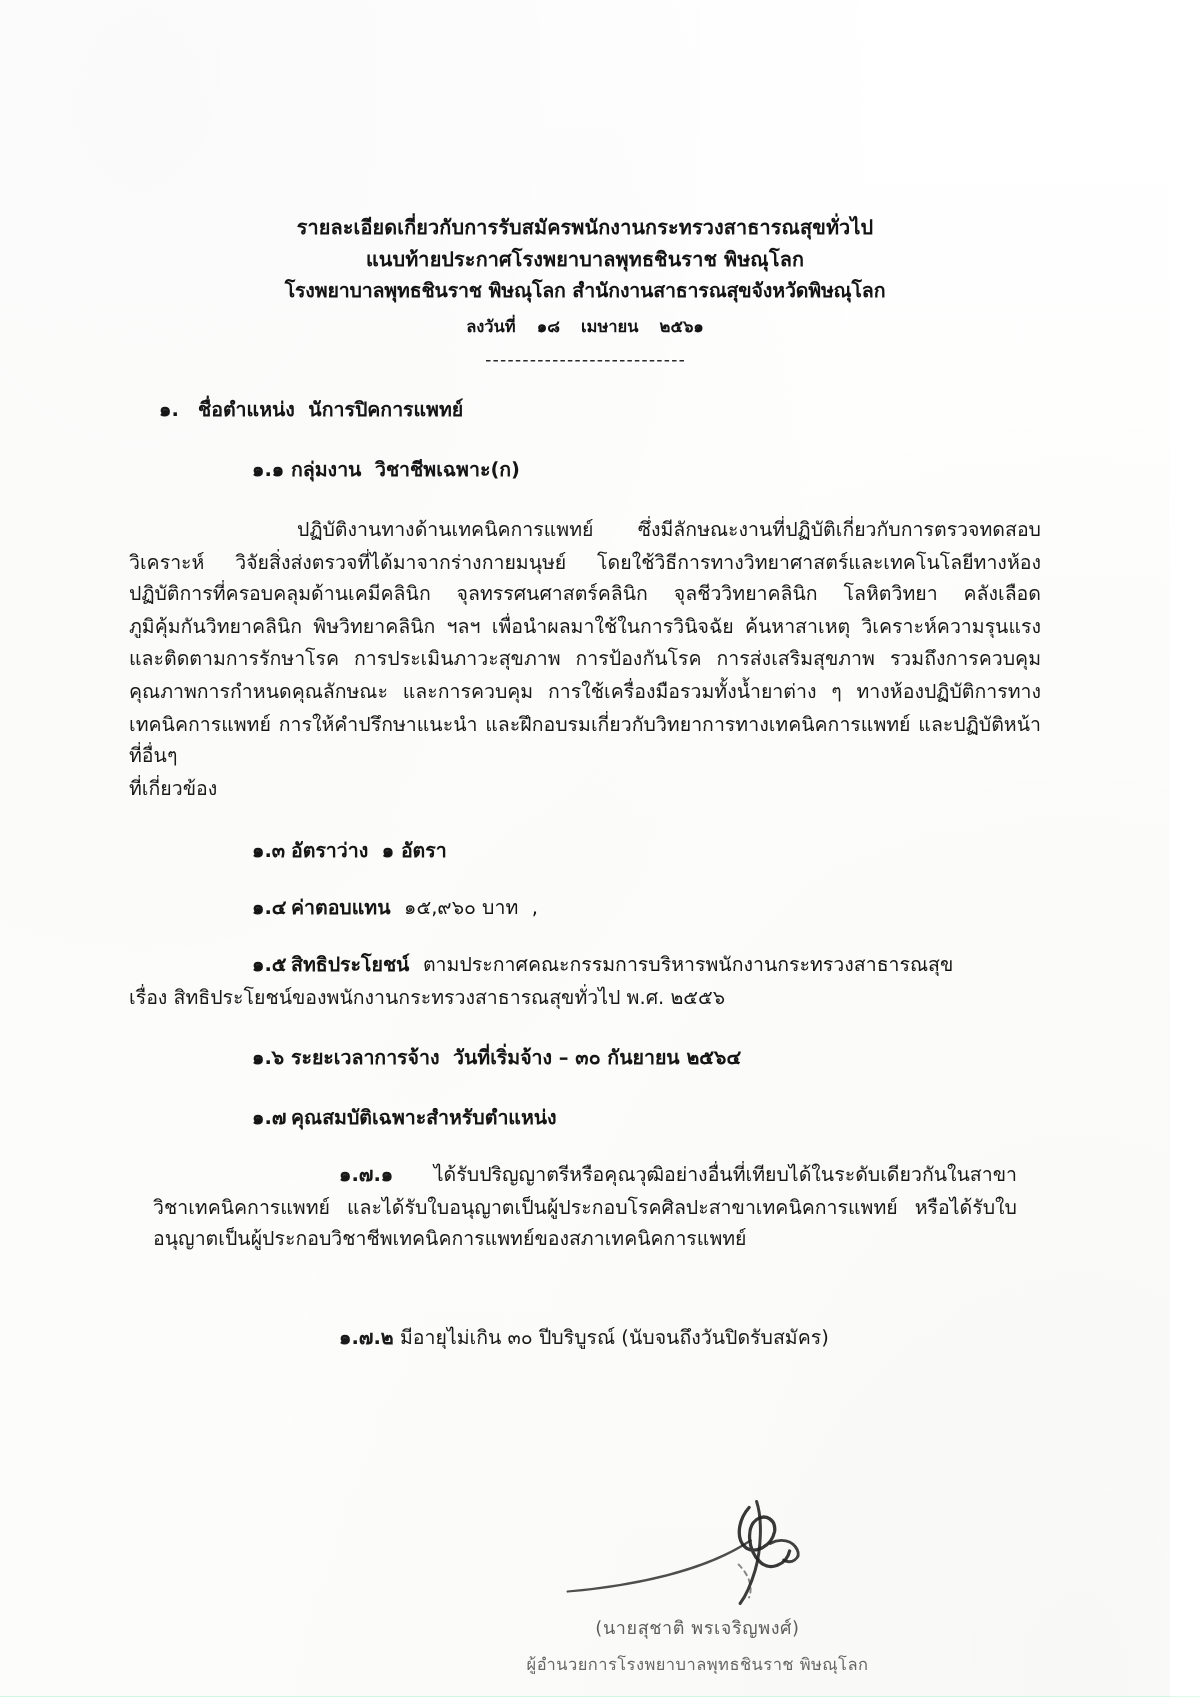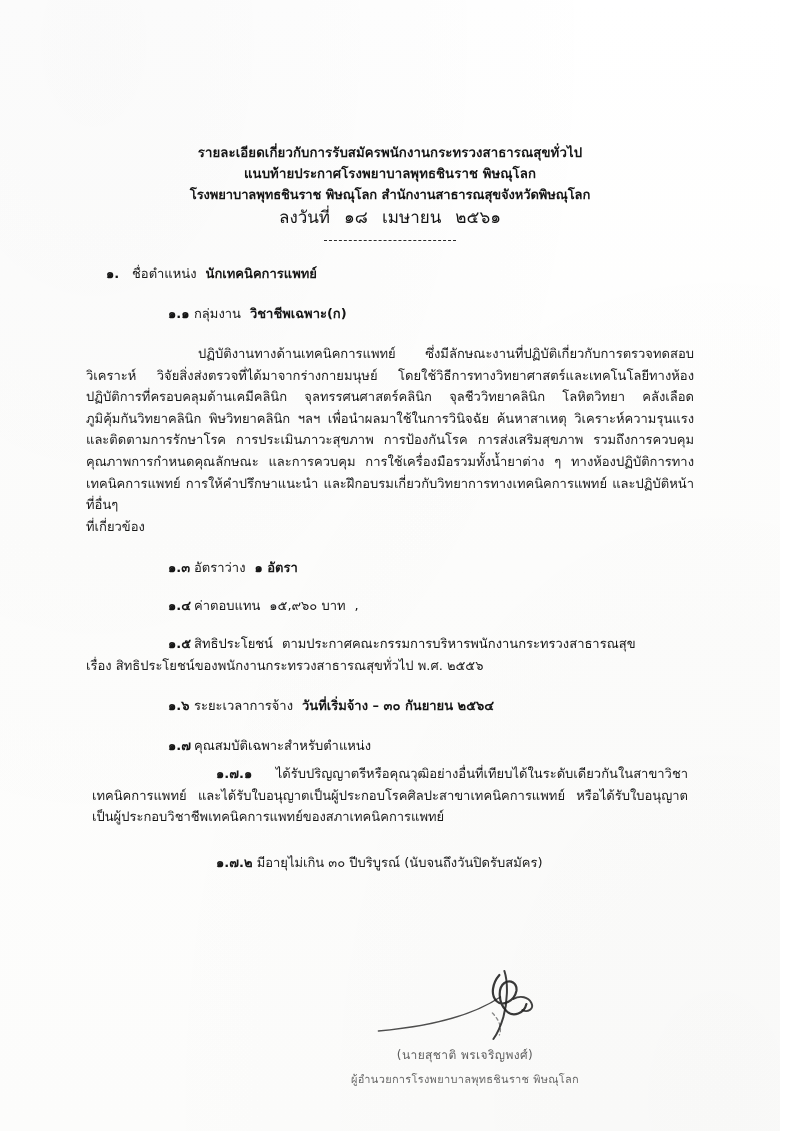--- a/index.html
+++ b/index.html
@@ -46,22 +46,22 @@
     line-height: 21px;
     letter-spacing: 0.1px;
     color: #141414;
     white-space: nowrap;
   }
   .doc-header .hline.wide {
     font-size: 13px;
     letter-spacing: -0.1px;
   }
   .date-line {
-    font-weight: normal;
-    font-size: 17px;
+    font-weight: bold;
+    font-size: 11px;
     line-height: 25px;
     color: #141414;
   }
   .date-line .gap { display: inline-block; width: 14px; }
   .rule {
     width: 132px;
     height: 0;
     margin: 10px auto 0 auto;
     border-top: 1.6px dashed #2a2a2a;
   }
@@ -79,21 +79,21 @@
   }
   .item-row.lvl1 { padding-left: 20px; margin-bottom: 2px; }
   .item-row.lvl2 { padding-left: 82px; }
 
   .item-num {
     flex: 0 0 auto;
     min-width: 26px;
     font-weight: bold;
   }
   .item-label {
-    font-weight: normal;
+    font-weight: bold;
     white-space: pre;
     text-align: center;
   }
   .item-value {
     font-weight: normal;
     margin-left: 9px;
     white-space: pre;
   }
   .item-value.bold { font-weight: bold; }
 
@@ -117,21 +117,21 @@
     line-height: 21.6px;
     color: #191919;
   }
 
   .sub-para {
     font-size: 13px;
     line-height: 21.6px;
     color: #191919;
     text-align: justify;
     text-justify: inter-character;
-    margin: 6px;
+    margin: 16px;
   }
   .sub-para .lead-num {
     font-weight: bold;
     padding-left: 124px;
   }
 
   
   .sig-block {
     margin-top: 96px;
     text-align: center;
@@ -181,21 +181,21 @@
         <span>ลงวันที่</span><span class="gap"></span><span>๑๘</span><span class="gap"></span><span>เมษายน</span><span class="gap"></span><span>๒๕๖๑</span>
       </div>
       <div class="rule"></div>
     </div>
 
     <div class="body-block">
 
       <div class="item-row lvl1">
         <span class="item-num">๑.</span>
         <span class="item-label">ชื่อตำแหน่ง</span>
-        <span class="item-value bold">นักเทคนิคการแพทย์</span>
+        <span class="item-value bold">นัการปิคการแพทย์</span>
       </div>
 
       <div class="spacer-16"></div>
 
       <div class="item-row lvl2">
         <span class="item-num">๑.๑</span>
         <span class="item-label">กลุ่มงาน</span>
         <span class="item-value bold">วิชาชีพเฉพาะ(ก)</span>
       </div>
 

